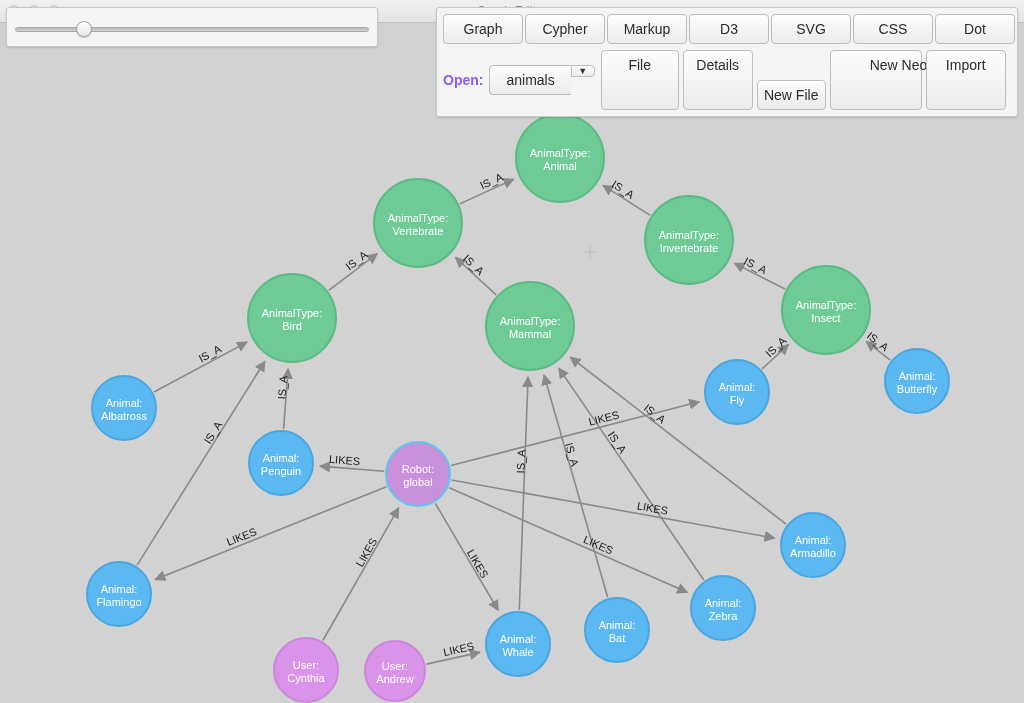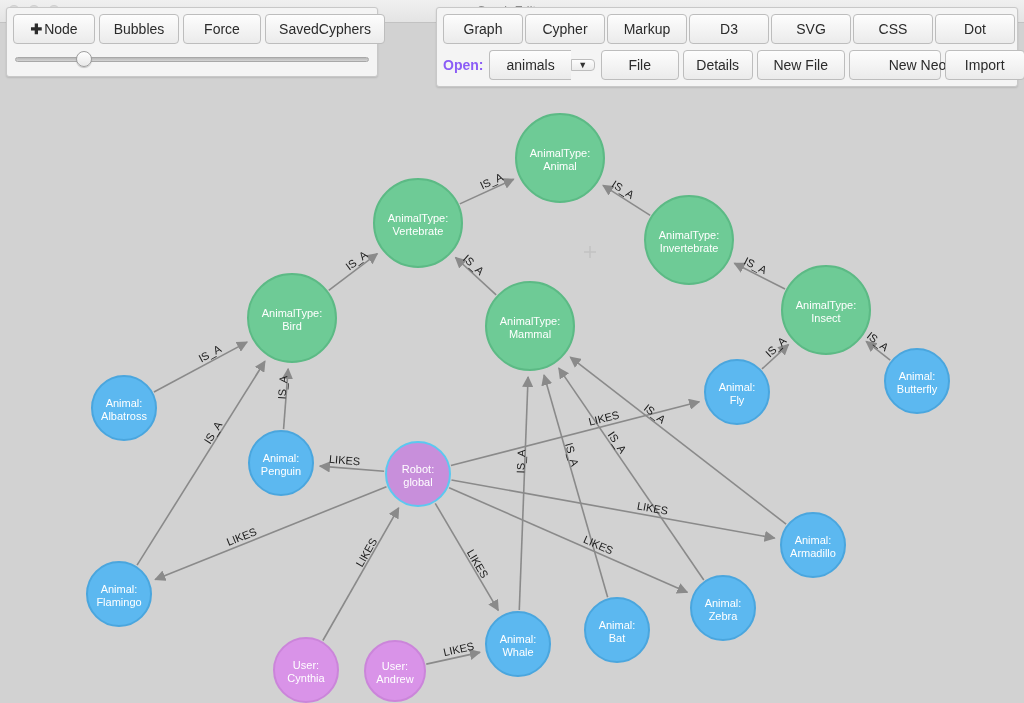--- a/index.html
+++ b/index.html
@@ -98,40 +98,40 @@
   
   #right-panel .tab-row { display: flex; }
   #right-panel .tab-row .btn { width: 80px; margin-right: 2px; }
   #right-panel .tab-row .btn:last-child { margin-right: 0; }
 
   #right-panel .open-row {
     display: flex; align-items: center; margin-top: 6px;
   }
   #open-label { font-size: 14px; font-weight: 700; color: #8b5cf6; margin-right: 6px; }
   #file-select {
-    display: flex; align-items: center; margin-right: 6px;
+    display: flex; align-items: flex-start; margin-right: 6px;
   }
   #file-name {
     background: linear-gradient(#fdfdfd, #ebebeb);
     border: 1px solid #bdbdbd;
     border-right: none;
     border-radius: 4px 0 0 4px;
     font-size: 14px; color: #2b2b2b;
     padding: 6px 16px; text-align: center; min-width: 70px;
   }
   #file-caret {
     background: linear-gradient(#fdfdfd, #ebebeb);
     border: 1px solid #bdbdbd;
     border-radius: 0 4px 4px 0;
     width: 24px; display: flex; align-items: center; justify-content: center;
     font-size: 9px; color: #333;
   }
   .open-row .btn.save-btn    { width: 78px; }
   .open-row .btn.details-btn { width: 70px; }
-  .open-row .btn.newfile-btn { width: 88px; }
+  .open-row .btn.newfile-btn { width: 69px; margin-top: 30px; }
   .open-row .btn.neo4j-btn   { width: 92px; padding-left: 39px; }
   .open-row .btn.import-btn  { width: 80px; }
 
   
   .node-label {
     font-family: "Liberation Sans", sans-serif;
     fill: #ffffff;
     font-size: 11px;
     text-anchor: middle;
     paint-order: stroke;
@@ -309,26 +309,20 @@
           <g>
             <circle cx="395" cy="648" r="30" fill="#d993e8" stroke="#cb85da" class="node-circle"></circle>
             <text x="395" y="647" class="node-label">User:</text>
             <text x="395" y="660" class="node-label">Andrew</text>
           </g>
         </g>
     </svg>
   </div>
 
   <div id="left-panel" class="panel">
-    <div class="btn-row" id="left-buttons">
-        <div class="btn node-btn"><span class="plus">✚</span><span>Node</span></div>
-        <div class="btn bubbles-btn"><span>Bubbles</span></div>
-        <div class="btn force-btn"><span>Force</span></div>
-        <div class="btn saved-btn"><span>SavedCyphers</span></div>
-      </div>
     <div id="slider-wrap">
       <div id="slider-track"></div>
       <div id="slider-thumb" style="left: 63px;"></div>
     </div>
   </div>
 
   <div id="right-panel" class="panel">
     <div class="tab-row" id="tab-buttons">
         <div class="btn">Graph</div>
         <div class="btn">Cypher</div>

